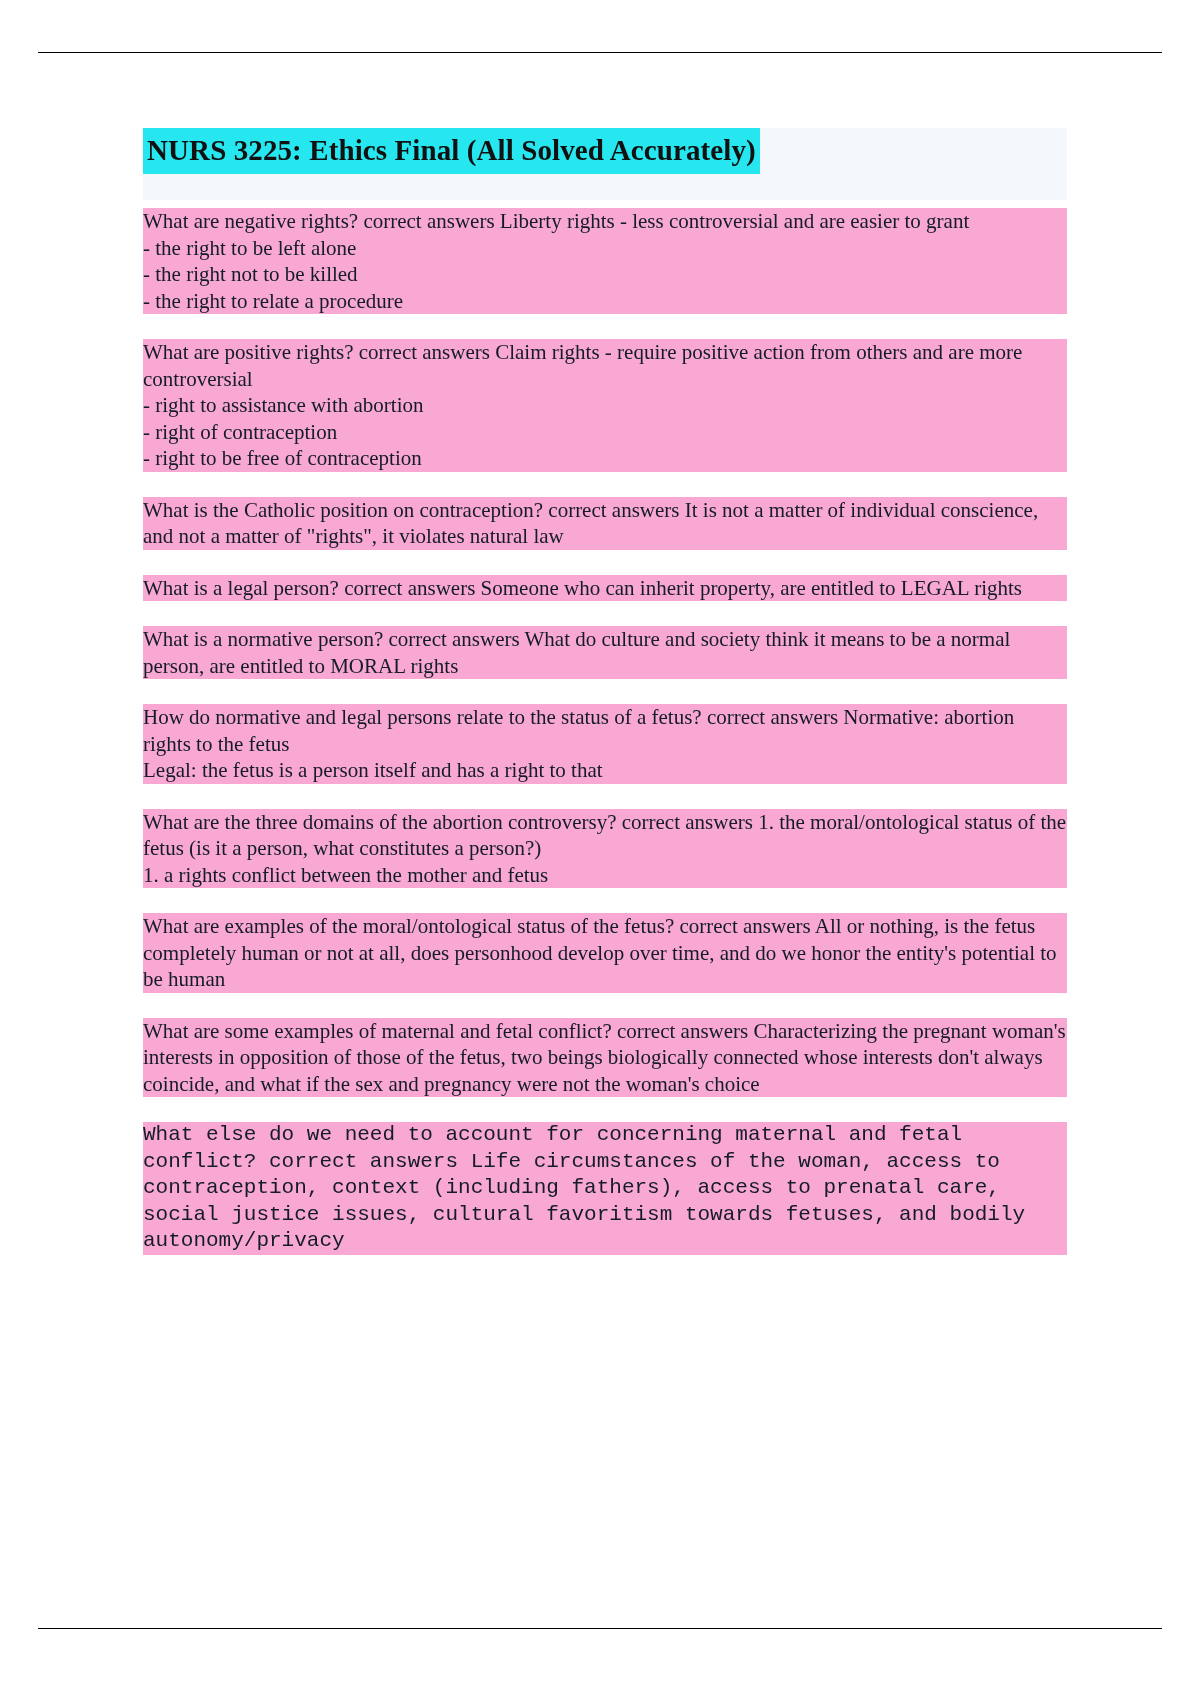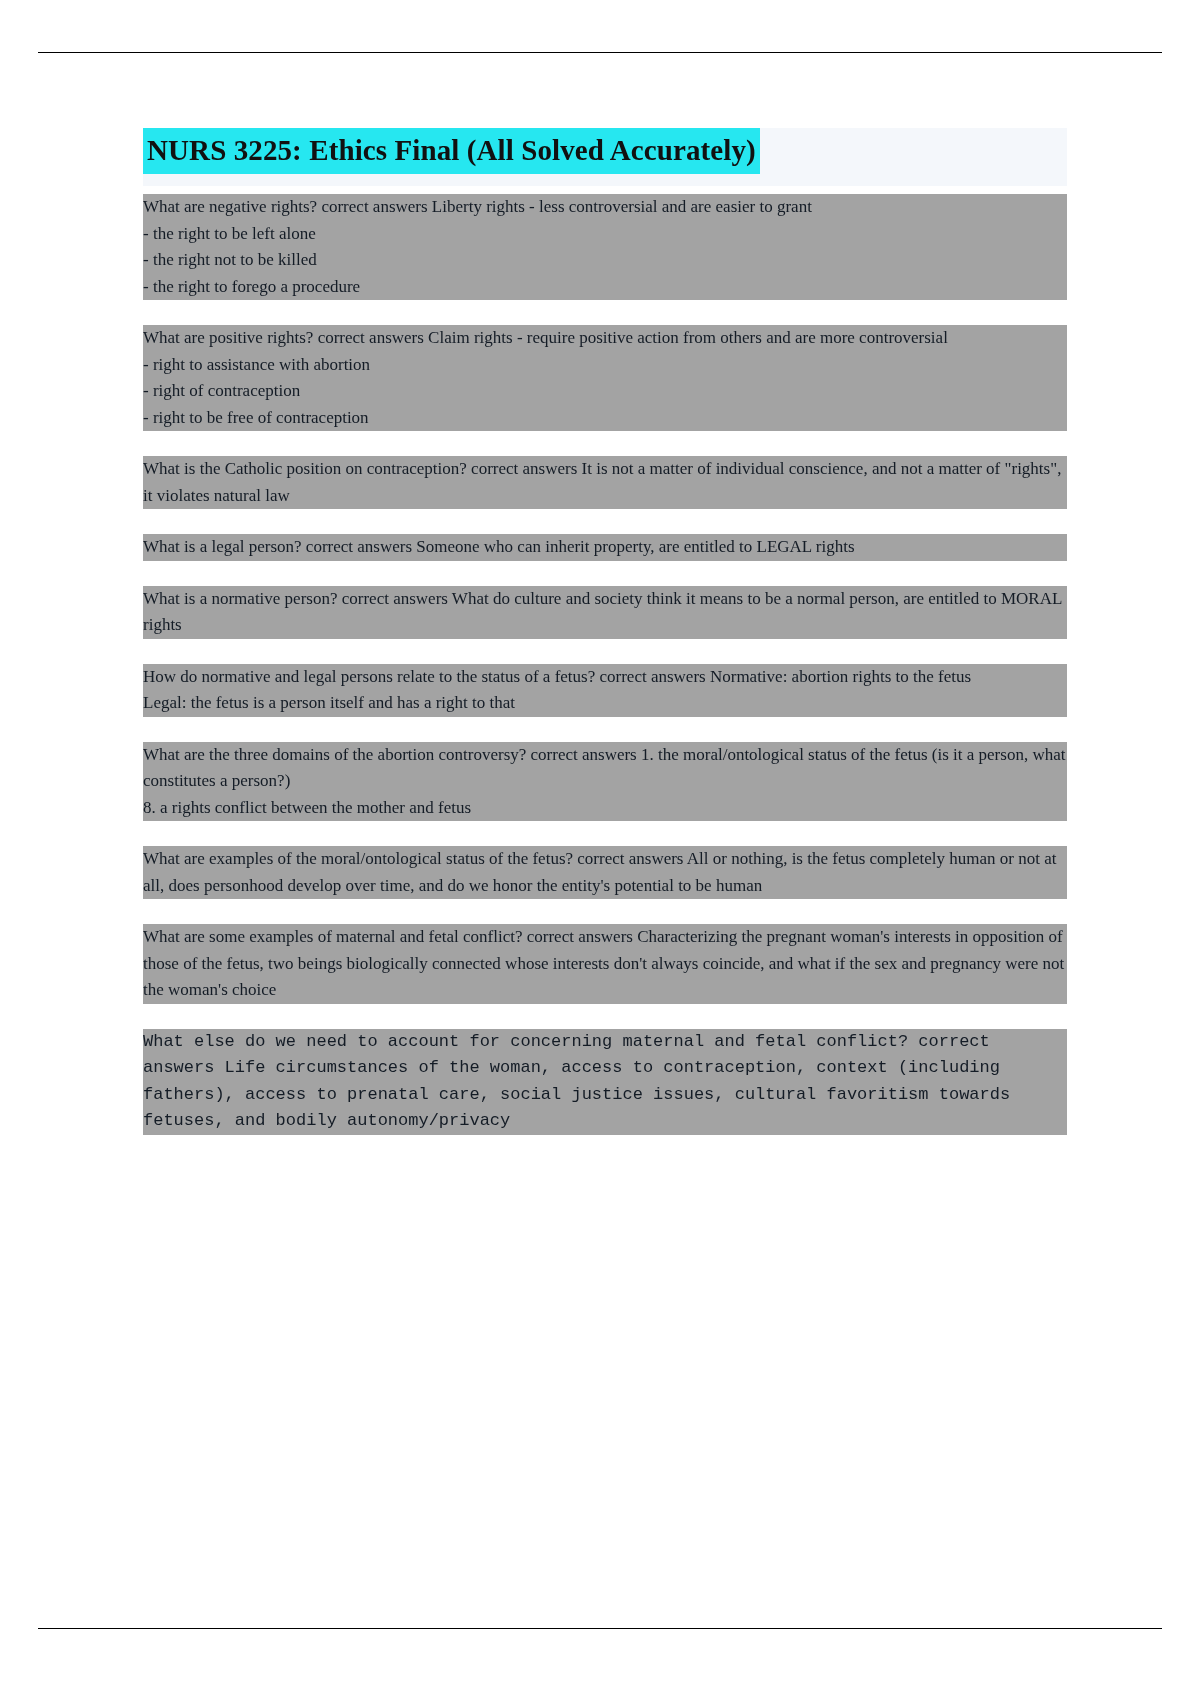--- a/index.html
+++ b/index.html
@@ -39,32 +39,32 @@
   .doc-title {
     display: inline-block;
     background: #26e7f0;
     font-family: "Liberation Serif", serif;
     font-weight: bold;
     font-size: 29px;
     line-height: 42px;
     letter-spacing: 0.1px;
     color: #111111;
     padding: 1px 4px 3px 4px;
-    margin: 0 0 12px 0;
+    margin: 0 0 26px 0;
     white-space: nowrap;
   }
   .title-band {
     background: #f4f7fb;
     width: 924px;
     margin-bottom: 8px;
   }
 
   .qa {
-    background: #a3a3a3;
-    font-size: 17px;
+    background: #f9a8d4;
+    font-size: 21px;
     line-height: 26.5px;
     color: #141c26;
     margin: 0 0 25px 0;
     padding: 0;
     max-width: 924px;
   }
   .qa:last-child { margin-bottom: 0; font-family: Liberation Mono, monospace; }
   .qa .line { display: block; white-space: pre-wrap; }
 </style>
 </head>
@@ -77,21 +77,21 @@
 
   <div class="content">
     <div class="title-band">
       <h1 class="doc-title">NURS 3225: Ethics Final (All Solved Accurately)</h1>
     </div>
     <div id="entries">
         <p class="qa">
           <span class="line">What are negative rights? correct answers Liberty rights - less controversial and are easier to grant</span>
           <span class="line">- the right to be left alone</span>
           <span class="line">- the right not to be killed</span>
-          <span class="line">- the right to forego a procedure</span>
+          <span class="line">- the right to relate a procedure</span>
         </p>
         <p class="qa">
           <span class="line">What are positive rights? correct answers Claim rights - require positive action from others and are more controversial</span>
           <span class="line">- right to assistance with abortion</span>
           <span class="line">- right of contraception</span>
           <span class="line">- right to be free of contraception</span>
         </p>
         <p class="qa">
           <span class="line">What is the Catholic position on contraception? correct answers It is not a matter of individual conscience, and not a matter of "rights", it violates natural law</span>
         </p>
@@ -100,21 +100,21 @@
         </p>
         <p class="qa">
           <span class="line">What is a normative person? correct answers What do culture and society think it means to be a normal person, are entitled to MORAL rights</span>
         </p>
         <p class="qa">
           <span class="line">How do normative and legal persons relate to the status of a fetus? correct answers Normative: abortion rights to the fetus</span>
           <span class="line">Legal: the fetus is a person itself and has a right to that</span>
         </p>
         <p class="qa">
           <span class="line">What are the three domains of the abortion controversy? correct answers 1. the moral/ontological status of the fetus (is it a person, what constitutes a person?)</span>
-          <span class="line">8. a rights conflict between the mother and fetus</span>
+          <span class="line">1. a rights conflict between the mother and fetus</span>
         </p>
         <p class="qa">
           <span class="line">What are examples of the moral/ontological status of the fetus? correct answers All or nothing, is the fetus completely human or not at all, does personhood develop over time, and do we honor the entity's potential to be human</span>
         </p>
         <p class="qa">
           <span class="line">What are some examples of maternal and fetal conflict? correct answers Characterizing the pregnant woman's interests in opposition of those of the fetus, two beings biologically connected whose interests don't always coincide, and what if the sex and pregnancy were not the woman's choice</span>
         </p>
         <p class="qa">
           <span class="line">What else do we need to account for concerning maternal and fetal conflict? correct answers Life circumstances of the woman, access to contraception, context (including fathers), access to prenatal care, social justice issues, cultural favoritism towards fetuses, and bodily autonomy/privacy</span>
         </p>

